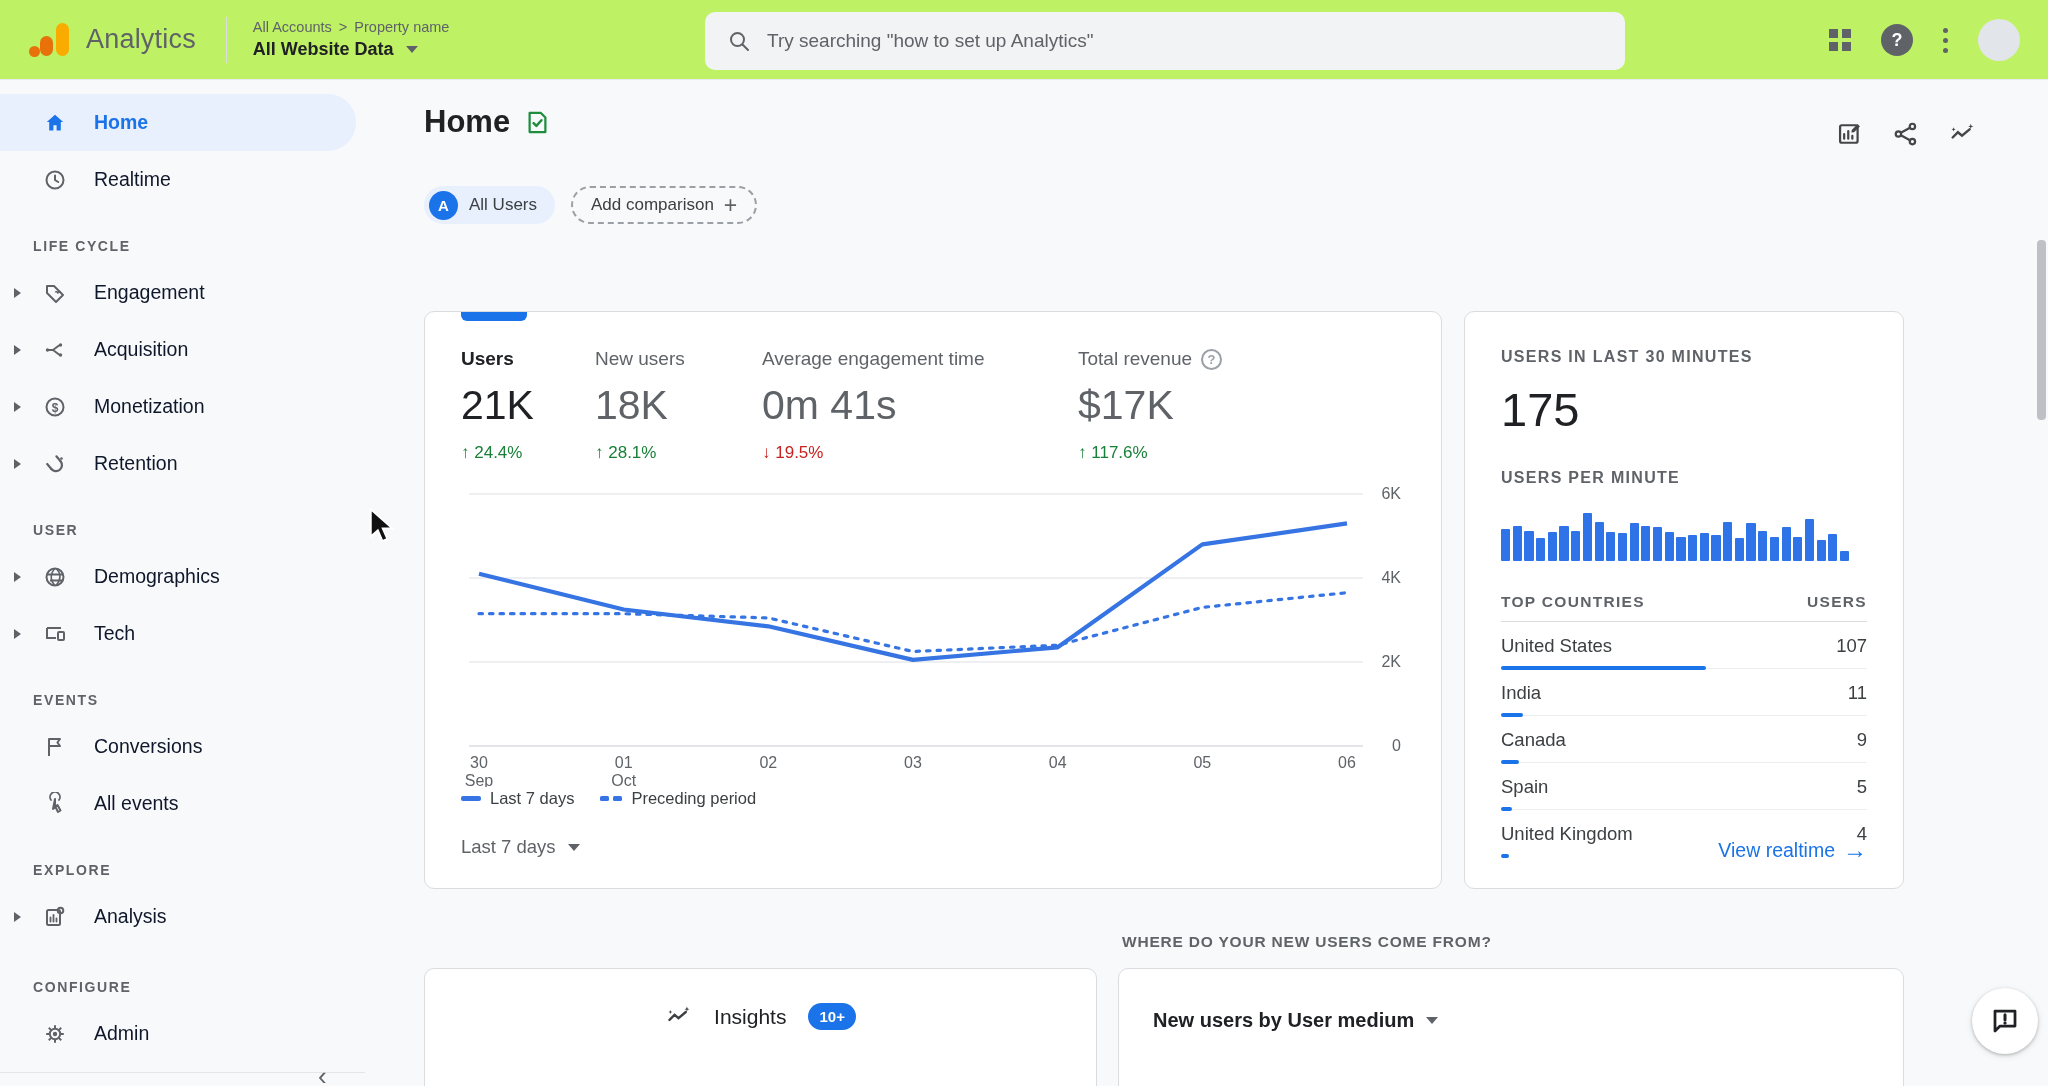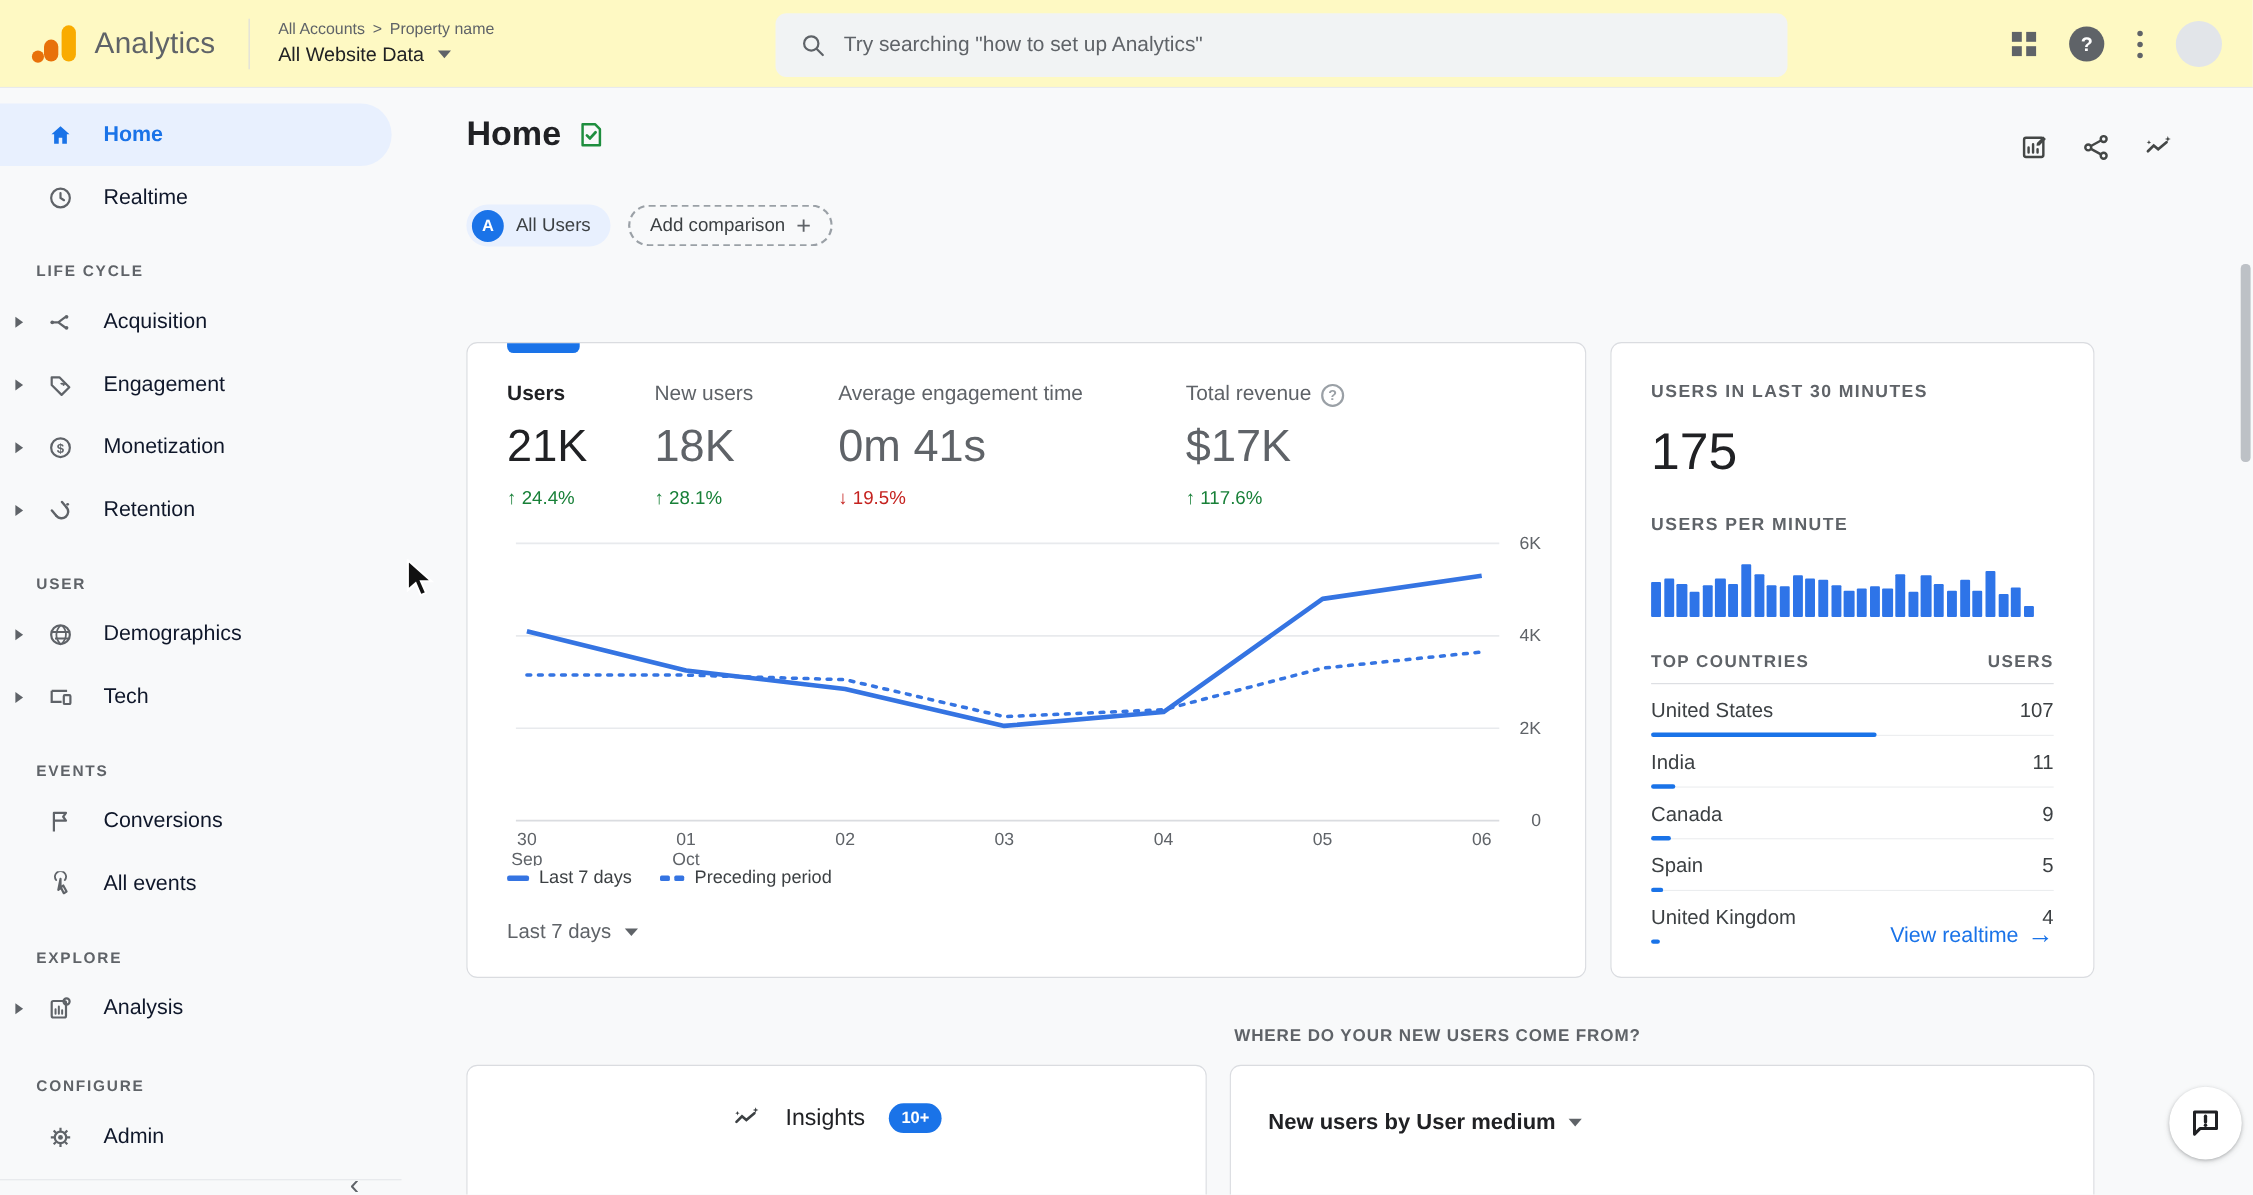--- a/index.html
+++ b/index.html
@@ -4,32 +4,32 @@
 <style>
   * { margin:0; padding:0; box-sizing:border-box; }
   html,body { width:2048px; height:1086px; overflow:hidden; }
   body {
     position:relative; background:#f8f9fa;
     font-family:"Liberation Sans","DejaVu Sans",sans-serif; color:#3c4043;
   }
   svg { display:block; }
 
   
-  .topbar { position:absolute; top:0; left:0; right:0; height:80px; background:#fef9c3;
+  .topbar { position:absolute; top:0; left:0; right:0; height:80px; background:#bef264;
             border-bottom:1px solid #e8eaed; display:flex; align-items:center; z-index:20; }
   .logo-wrap { display:flex; align-items:center; margin-left:28px; }
   .logo-mark { position:relative; width:46px; height:46px; }
   .logo-mark .b-tall { position:absolute; left:28px; top:6px; width:13px; height:33px; background:#f9ab00; border-radius:7px; }
   .logo-mark .b-mid  { position:absolute; left:12px; top:19px; width:13px; height:20px; background:#e8710a; border-radius:7px; }
   .logo-mark .b-dot  { position:absolute; left:1px; top:29px; width:11px; height:11px; background:#e8710a; border-radius:50%; }
   .brand { font-size:27px; color:#5f6368; margin-left:12px; letter-spacing:.2px; }
   .tb-divider { width:1px; height:46px; background:#dadce0; margin:0 26px 0 30px; }
   .crumb-block { display:flex; flex-direction:column; justify-content:center; gap:4px; }
   .crumb-top { font-size:14.5px; color:#5f6368; display:flex; gap:7px; align-items:center; }
-  .property-row { display:flex; align-items:center; font-size:18px; font-weight:normal; color:#202124; }
+  .property-row { display:flex; align-items:center; font-size:18px; font-weight:bold; color:#202124; }
   .caret-down { width:0; height:0; border-left:6px solid transparent; border-right:6px solid transparent;
                 border-top:7px solid #5f6368; display:inline-block; margin-left:12px; }
   .searchbar { position:absolute; left:705px; top:12px; width:920px; height:58px; background:#f1f3f4;
                border-radius:10px; display:flex; align-items:center; padding:0 22px; }
   .searchbar input { flex:1; border:none; outline:none; background:transparent; font-size:19px;
                      color:#202124; font-family:inherit; margin-left:16px; }
   .searchbar input::placeholder { color:#5f6368; }
   .topbar-right { position:absolute; right:28px; top:0; height:80px; display:flex; align-items:center; gap:30px; }
   .icon-btn { display:flex; align-items:center; justify-content:center; cursor:pointer; }
   .apps-grid { display:grid; grid-template-columns:9px 9px; grid-template-rows:9px 9px; gap:4px; }
@@ -205,40 +205,40 @@
     </span>
     <span>Realtime</span>
   </div>
 
   <div class="section-label">LIFE CYCLE</div>
   <div class="nav-item">
     <span class="arrow-col">
         <i class="tri-right"></i>
       </span>
     <span class="icon-col">
+      <svg width="24" height="24" viewBox="0 0 24 24" fill="none" stroke="#5f6368" stroke-width="2" stroke-linejoin="round">
+          <path d="M4 5h7l9 9-7 7-9-9z"></path>
+          <path d="M12.2 11.2c.9-.9 2.4-.4 2.6.8.2-1.2 1.7-1.7 2.6-.8" stroke-width="1.6"></path>
+        </svg>
+    </span>
+    <span>Engagement</span>
+  </div>
+  <div class="nav-item">
+    <span class="arrow-col">
+        <i class="tri-right"></i>
+      </span>
+    <span class="icon-col">
       <svg width="24" height="24" viewBox="0 0 24 24" fill="none" stroke="#5f6368" stroke-width="2" stroke-linecap="round">
           <path d="M4.5 12h5.5M10 12l6-4.5M10 12l6 4.5"></path>
           <circle cx="4.5" cy="12" r="1.7" fill="#5f6368" stroke="none"></circle>
           <circle cx="17.5" cy="7" r="1.7" fill="#5f6368" stroke="none"></circle>
           <circle cx="17.5" cy="17" r="1.7" fill="#5f6368" stroke="none"></circle>
         </svg>
     </span>
     <span>Acquisition</span>
-  </div>
-  <div class="nav-item">
-    <span class="arrow-col">
-        <i class="tri-right"></i>
-      </span>
-    <span class="icon-col">
-      <svg width="24" height="24" viewBox="0 0 24 24" fill="none" stroke="#5f6368" stroke-width="2" stroke-linejoin="round">
-          <path d="M4 5h7l9 9-7 7-9-9z"></path>
-          <path d="M12.2 11.2c.9-.9 2.4-.4 2.6.8.2-1.2 1.7-1.7 2.6-.8" stroke-width="1.6"></path>
-        </svg>
-    </span>
-    <span>Engagement</span>
   </div>
   <div class="nav-item">
     <span class="arrow-col">
         <i class="tri-right"></i>
       </span>
     <span class="icon-col">
       <svg width="24" height="24" viewBox="0 0 24 24">
           <circle cx="12" cy="12" r="8.5" fill="none" stroke="#5f6368" stroke-width="2"></circle>
           <text x="12" y="16.5" text-anchor="middle" font-size="12" font-weight="bold" fill="#5f6368" font-family="Liberation Sans,sans-serif">$</text>
         </svg>

